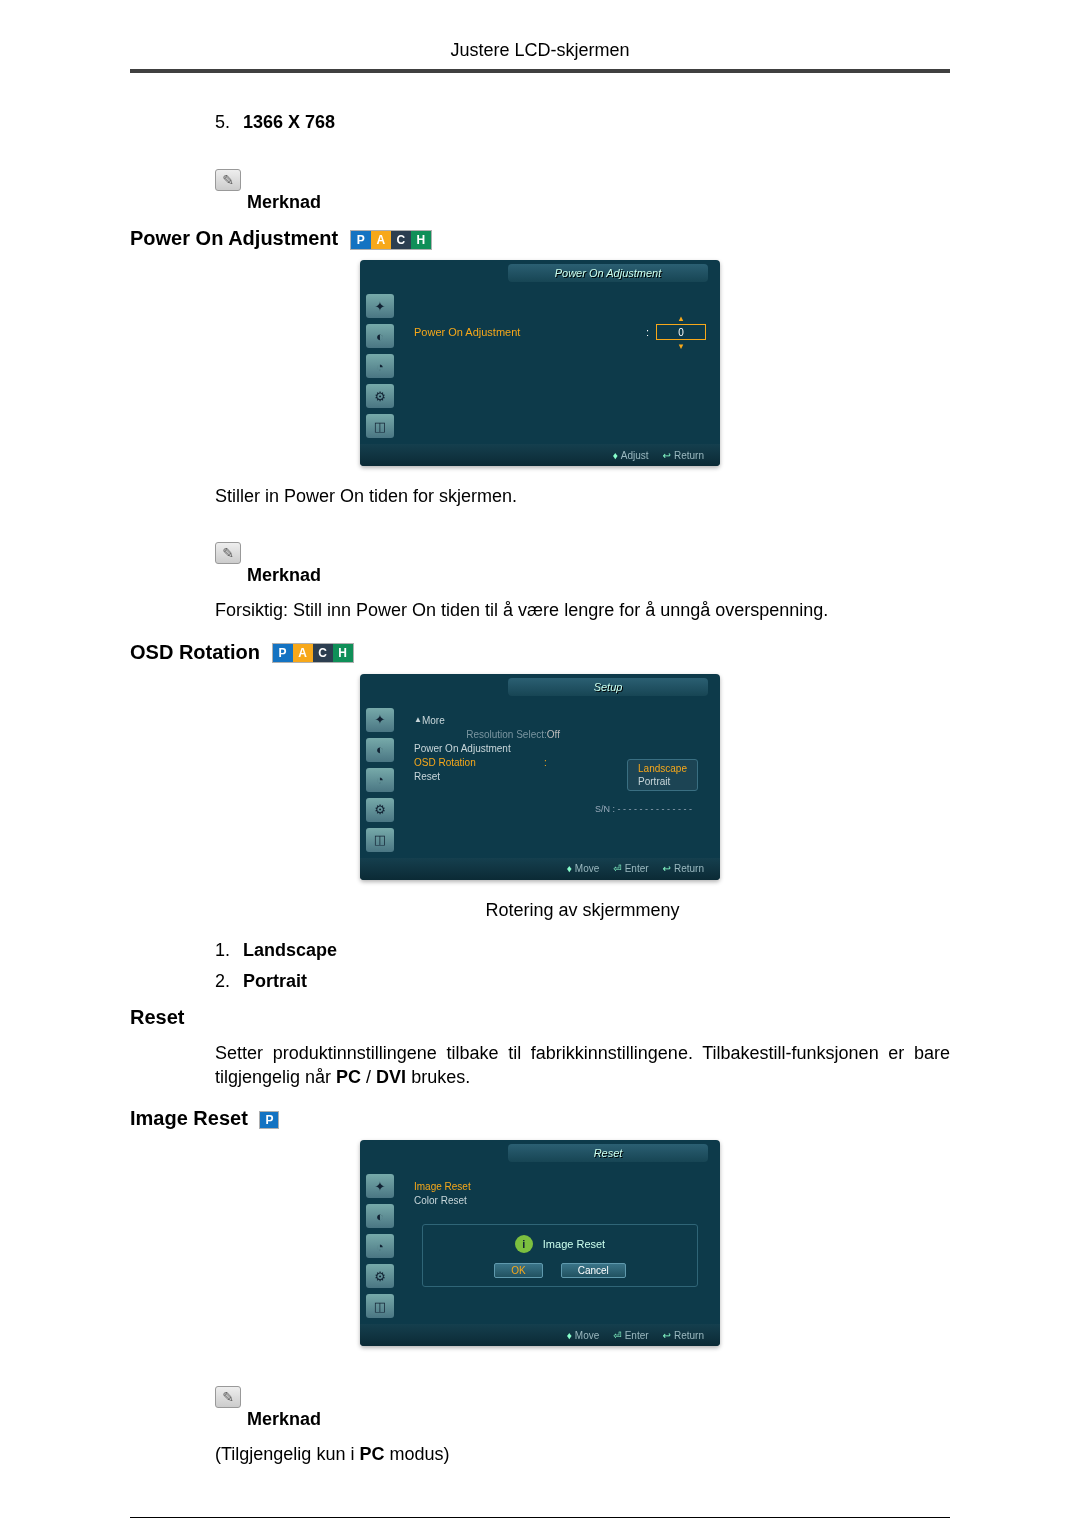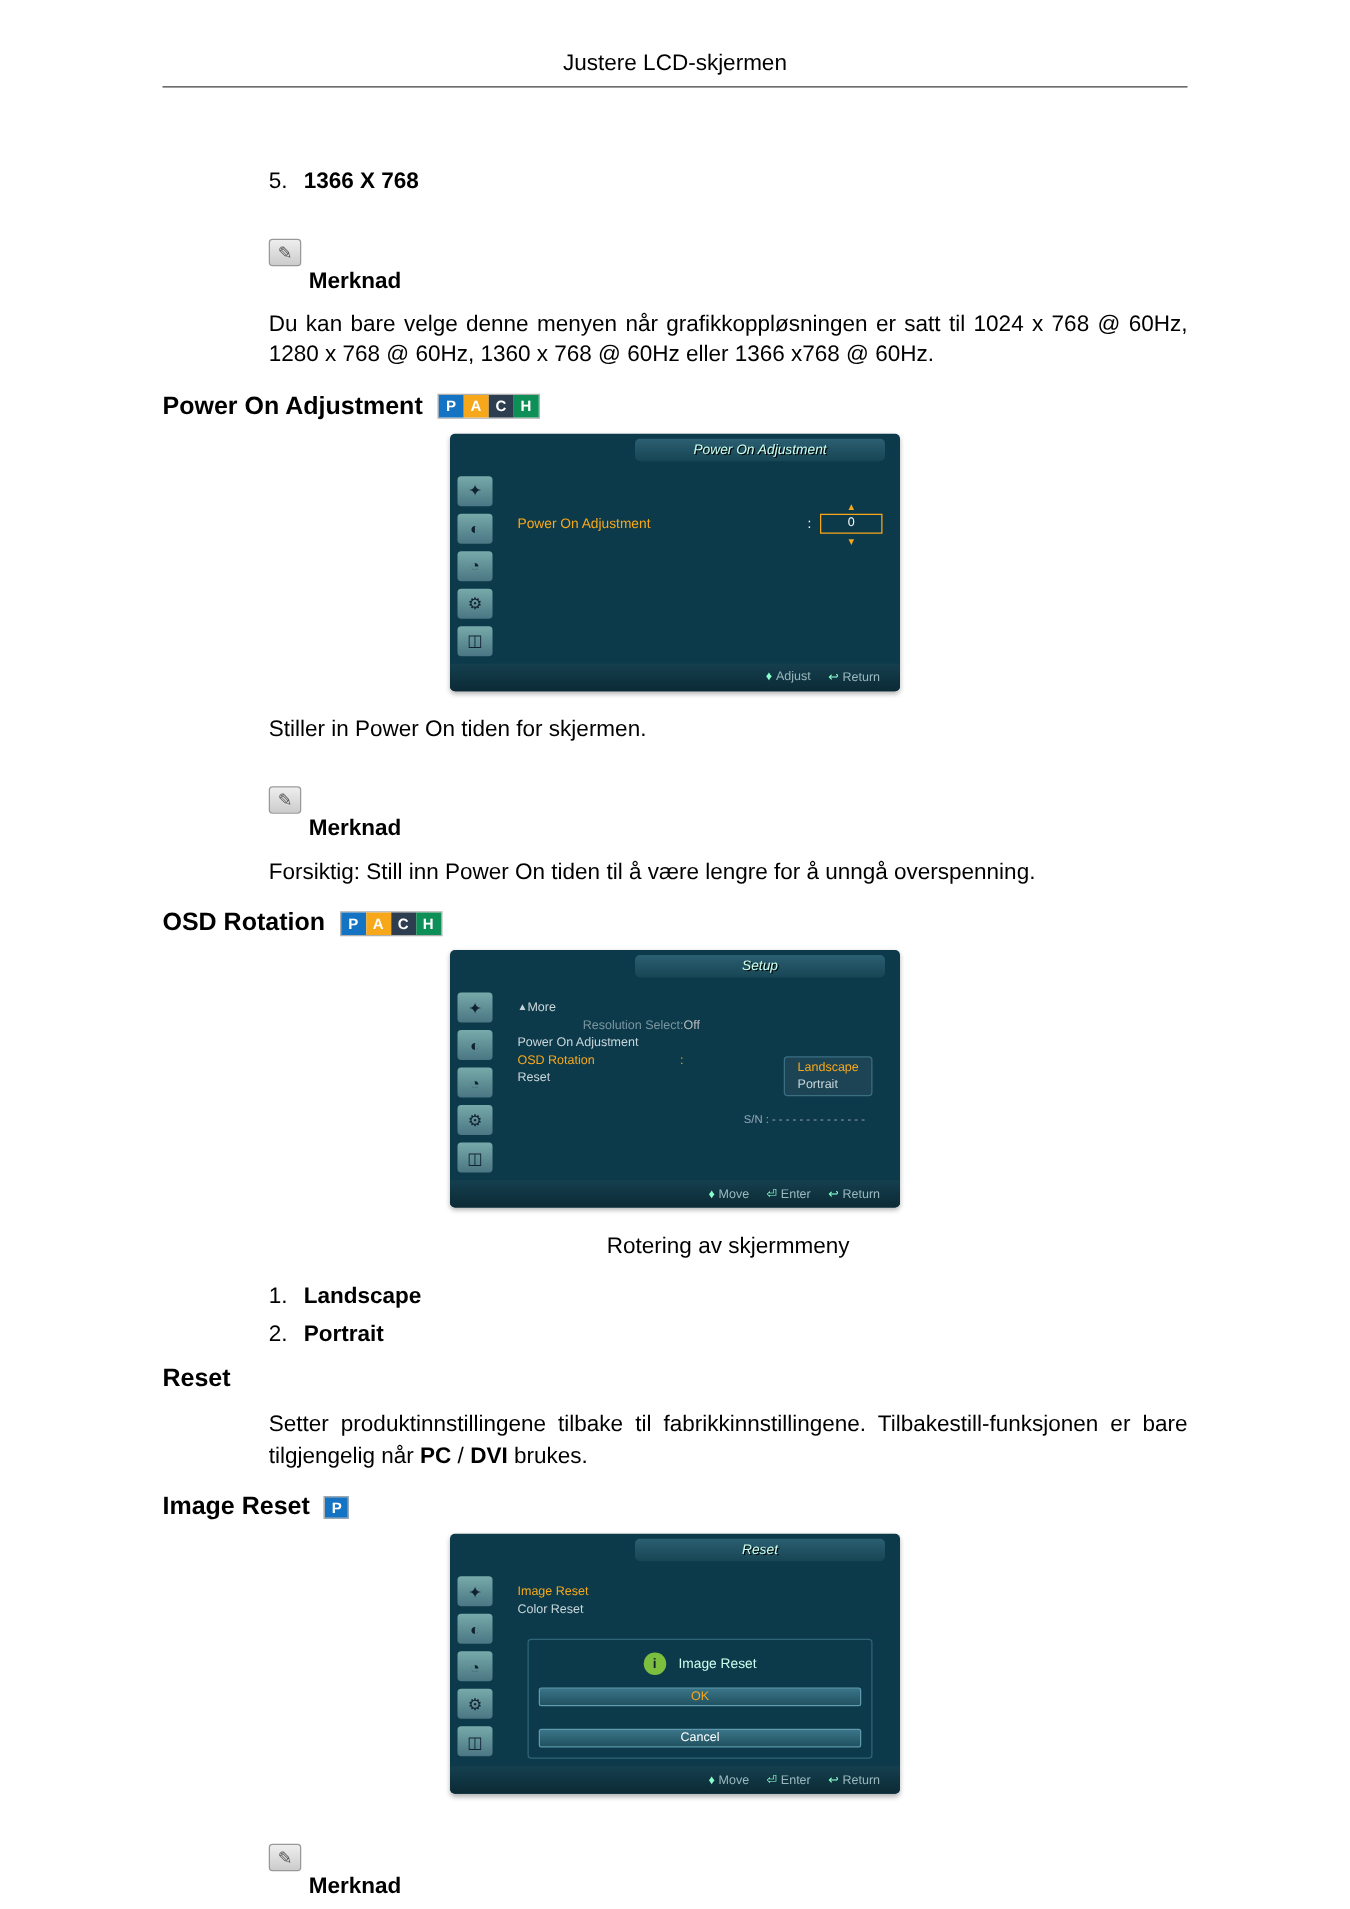--- a/index.html
+++ b/index.html
@@ -9,22 +9,22 @@
       color: #000;
       background: #fff;
       width: 1080px;
       margin: 0 auto;
       padding: 40px 130px 60px 130px;
     }
     .header-title {
       text-align: center;
       font-size: 18px;
       padding-bottom: 8px;
-      border-bottom: 1px solid #404040;
-      margin-bottom: 64px;
+      border-bottom: 4px solid #404040;
+      margin-bottom: 39px;
     }
     .section-title {
       font-size: 20px;
       font-weight: bold;
       color: #000;
       margin: 14px 0 8px 0;
     }
     .indent-block { margin-left: 85px; }
     .num-item { display: flex; margin-bottom: 10px; }
     .num-item .num { width: 28px; }
@@ -130,41 +130,40 @@
     .sn-line { text-align:right; font-size:9px; color:#9ab; margin-top: 22px; padding-right: 14px;}
 
     
     .dialog {
       margin: 18px 8px 0 8px;
       border:1px solid #2f6577; border-radius:3px;
       padding: 10px 8px 8px 8px; text-align:center;
     }
     .dialog-head { display:flex; align-items:center; justify-content:center; gap:10px; font-size:11px; color:#cfe; margin-bottom:10px;}
     .dialog-icon { width:18px;height:18px;border-radius:50%;background:#7cbf3f;display:flex;align-items:center;justify-content:center;color:#123;font-size:11px;font-weight:bold;}
-    .dialog-btns { display:flex; justify-content:center; gap:18px;flex-direction:column;}
+    .dialog-btns { display:flex; justify-content:center; gap:18px;}
     .dialog-btns button { font-size:10px;padding:1px 16px;background:linear-gradient(#3a7488,#215261);color:#fff;border:1px solid #539;border-color:#5f99ad;border-radius:2px;cursor:pointer;}
     .dialog-btns button.ok { color:#f7a81a; }
 
     .bottom-line { border-top:1px solid #000; margin-top: 50px; }
   </style>
 </head>
 <body>
 
 <div class="header-title">Justere LCD-skjermen</div>
 
 <div class="indent-block">
   <div class="num-item">
     <span class="num">5.</span>
     <span class="txt">1366 X 768</span>
   </div>
   <div class="note-line">
     <span class="note-icon">✎</span>
     <span class="note-label">Merknad</span>
   </div>
-  <div class="para">Du kan bare velge denne menyen når grafikkoppløsningen er satt til 1024 x 768 @ 60Hz, 1280 x 768 @ 60Hz, 1360 x 768 @ 60Hz eller 1366 x768 @ 60Hz.</div>
 </div>
 
 <div class="section-title">
   <span>Power On Adjustment</span>
   <span class="pach">
     <span class="p">P</span>
     <span class="a">A</span>
     <span class="c">C</span>
     <span class="h">H</span>
   </span>

